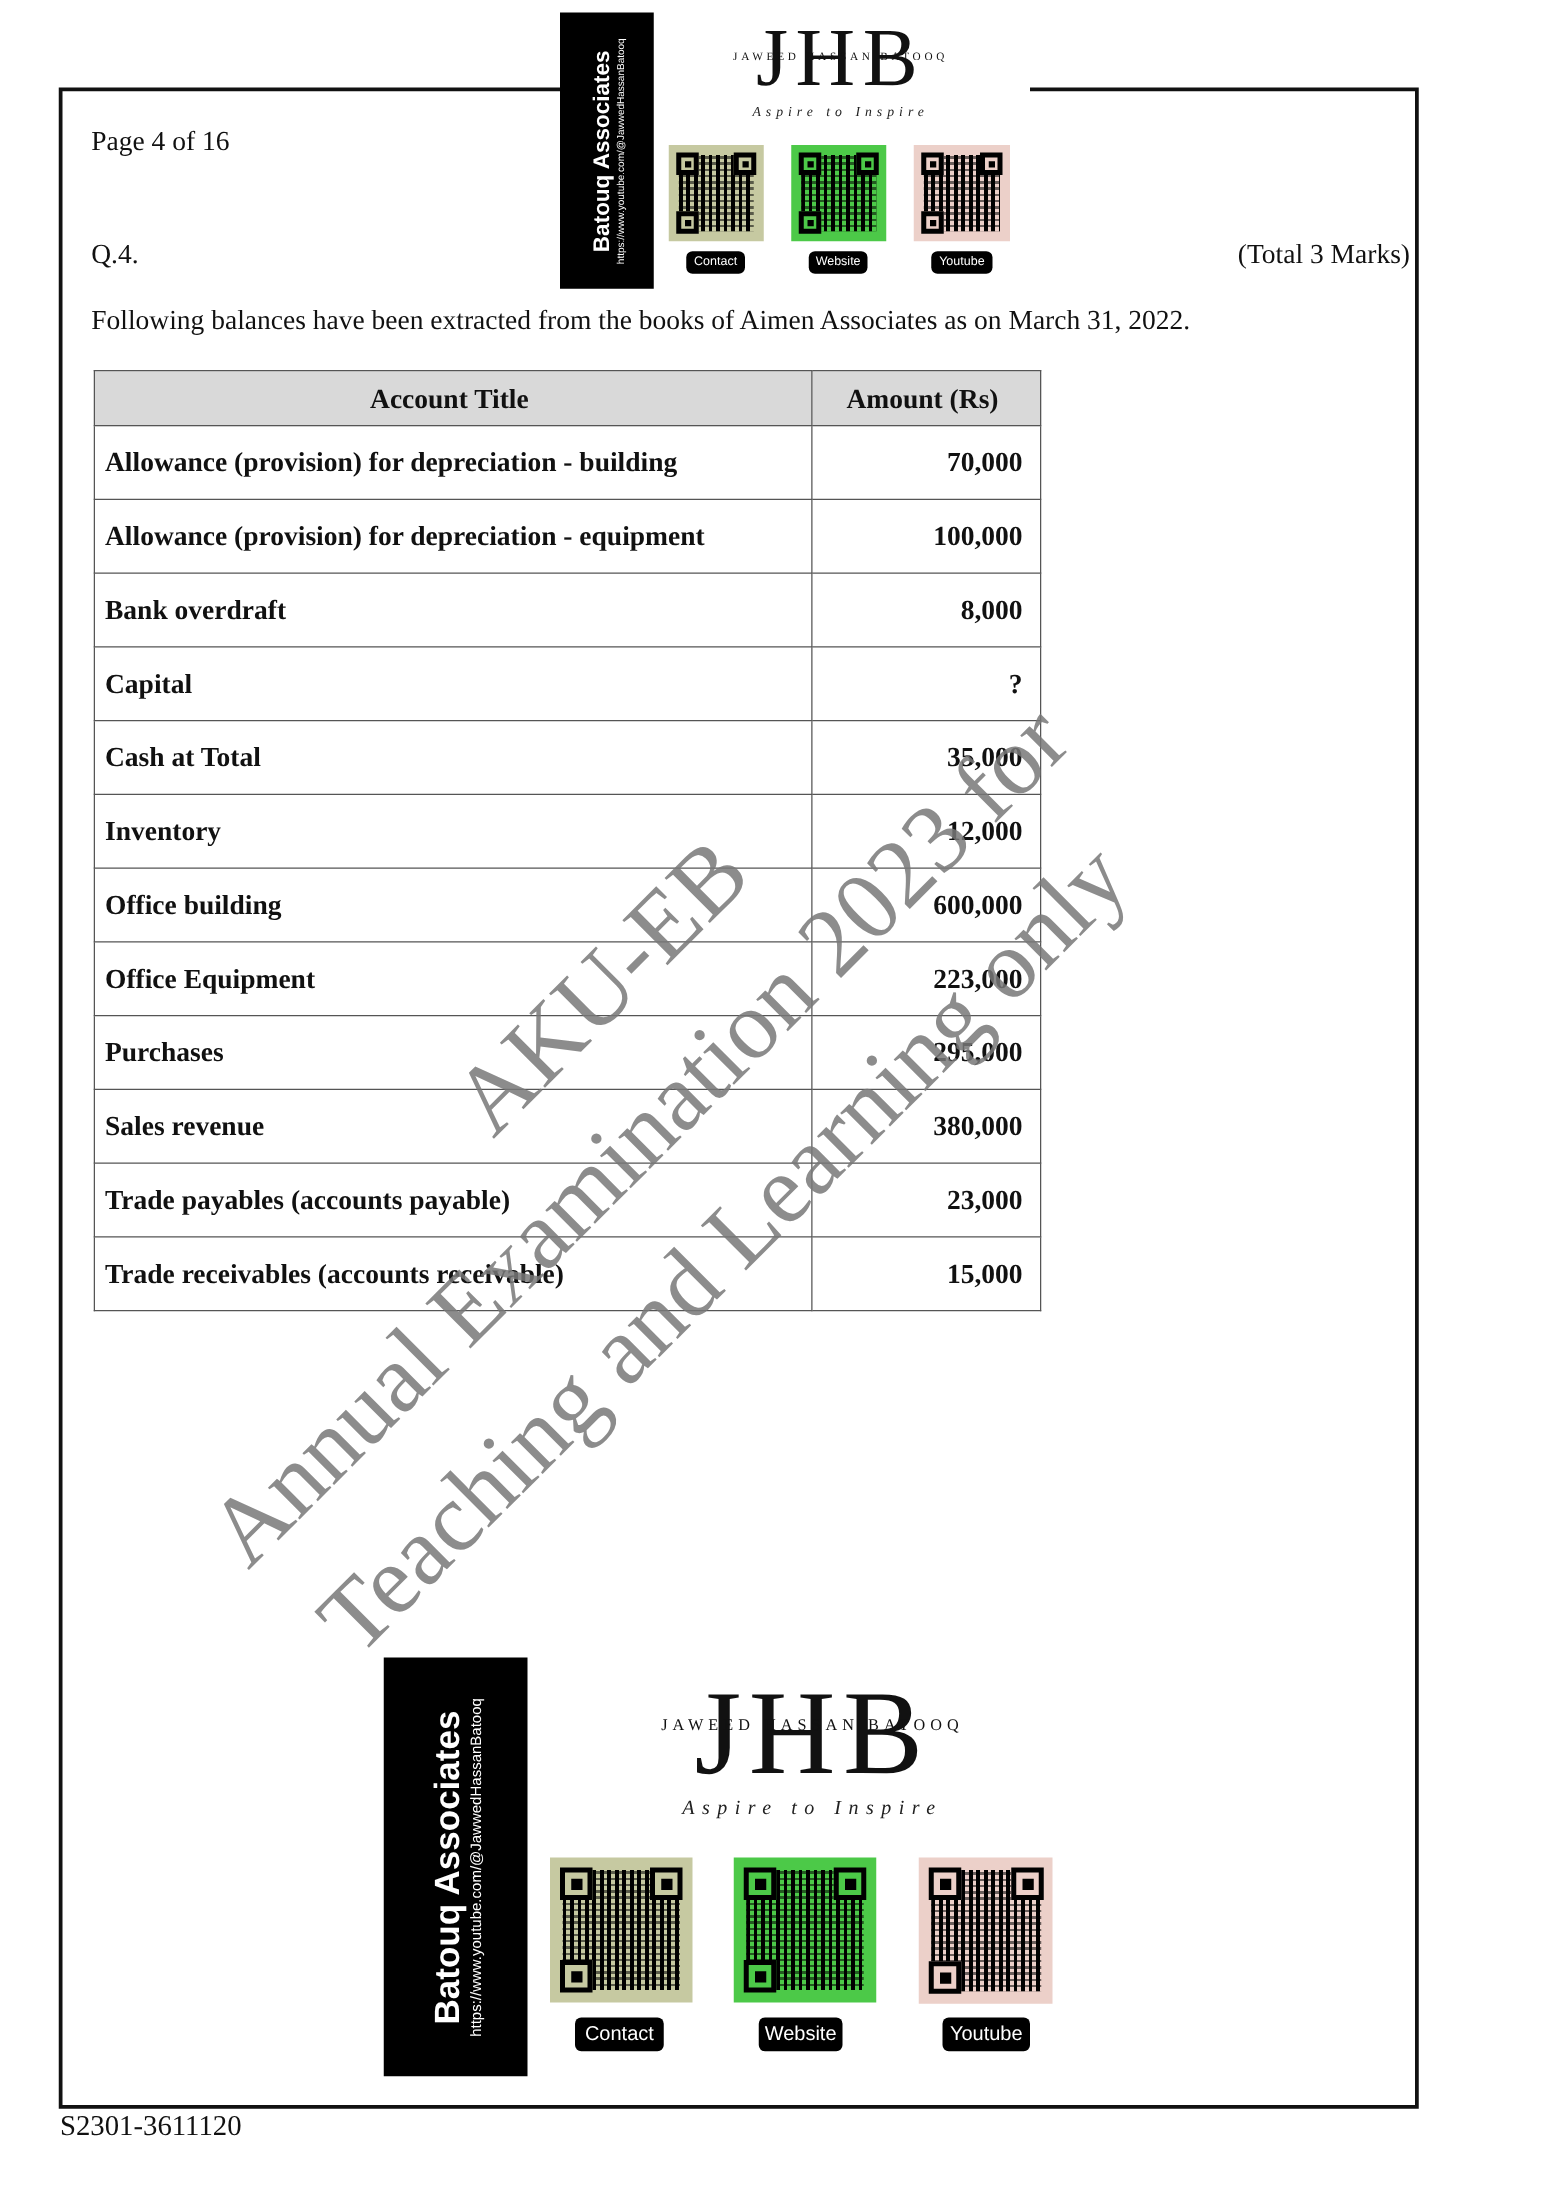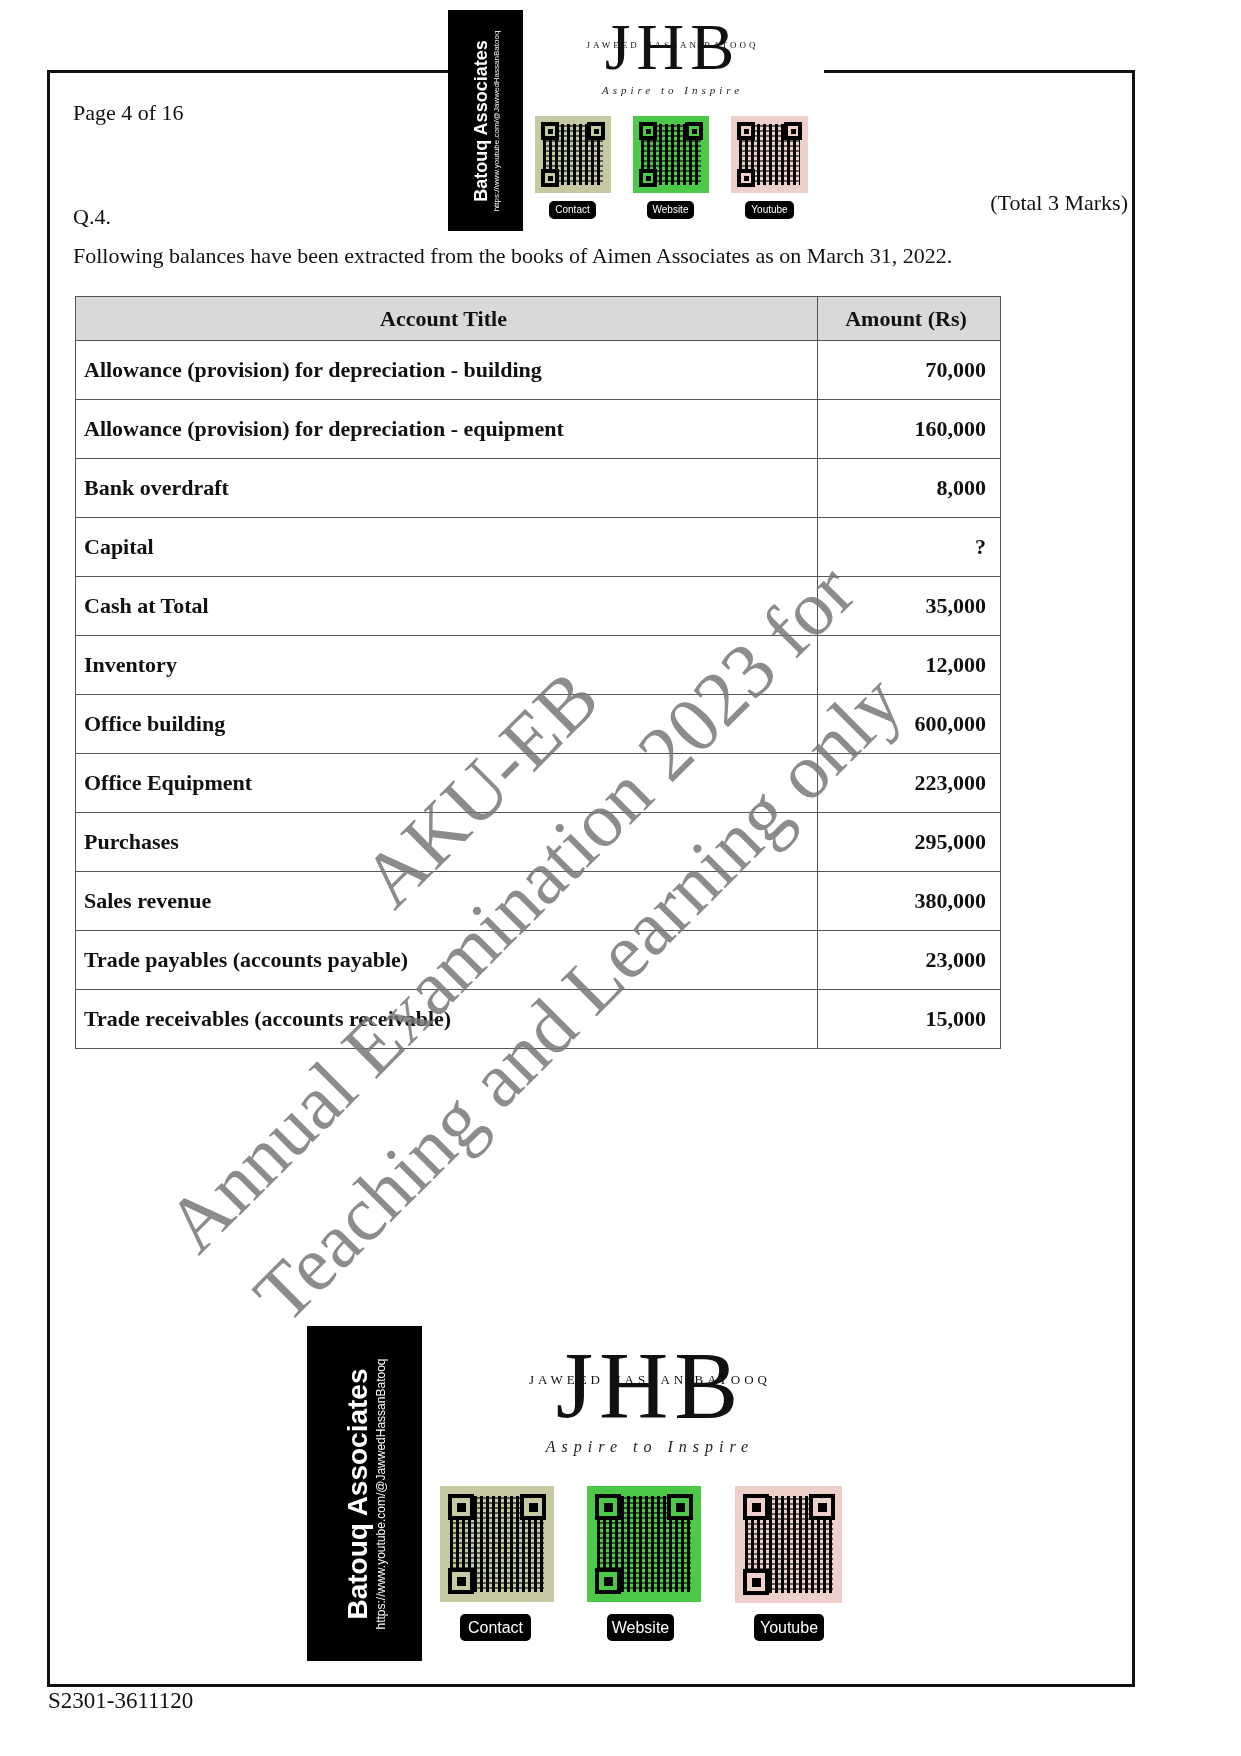--- a/index.html
+++ b/index.html
@@ -3,26 +3,26 @@
 <meta charset="utf-8">
 <style>
   html, body { margin:0; padding:0; background:#ffffff; }
   body { width:1241px; height:1756px; position:relative; overflow:hidden;
          font-family:"Liberation Serif", "DejaVu Serif", serif; color:#111; }
   .frame { position:absolute; left:47px; top:70px; width:1082px; height:1611px;
            border:3px solid #111; box-sizing:content-box; }
   .frame-gap { position:absolute; left:448px; top:66px; width:376px; height:10px; background:#fff; }
   .txt { position:absolute; font-size:22px; white-space:nowrap; }
   .page-no { left:73px; top:100px; }
-  .qno { left:73px; top:204px; }
+  .qno { left:73px; top:190px; }
   .marks { right:113px; top:190px; }
   .intro { left:73px; top:243px; }
   .footer-code { left:48px; top:1688px; font-size:23px; }
 
-  table.bal { position:absolute; left:75px; top:296px; width:926px;
+  table.bal { position:absolute; left:75px; top:296px; width:758px;
               border-collapse:collapse; font-size:22px;padding-left:32px; }
   table.bal th, table.bal td { border:1.5px solid #555; height:58px; padding:0 14px 0 8px;font-weight:bold; }
   table.bal th { background:#d9d9d9; font-weight:bold; height:43px; text-align:center; }
   table.bal td.amt { text-align:right; width:160px; }
   table.bal th.amt { width:160px; }
 
   
   .wm { position:absolute; color:rgba(120,120,120,0.85); font-size:78px;
         white-space:nowrap; transform-origin:left bottom; transform:rotate(-45deg);
         font-family:"Liberation Serif", serif; pointer-events:none; }
@@ -66,21 +66,21 @@
       <th class="amt">Amount (Rs)</th>
     </tr>
   </thead>
   <tbody>
     <tr>
         <td>Allowance (provision) for depreciation - building</td>
         <td class="amt">70,000</td>
       </tr>
     <tr>
         <td>Allowance (provision) for depreciation - equipment</td>
-        <td class="amt">160,000</td>
+        <td class="amt">100,000</td>
       </tr>
     <tr>
         <td>Bank overdraft</td>
         <td class="amt">8,000</td>
       </tr>
     <tr>
         <td>Capital</td>
         <td class="amt" style="font-weight:bold">?</td>
       </tr>
     <tr>

